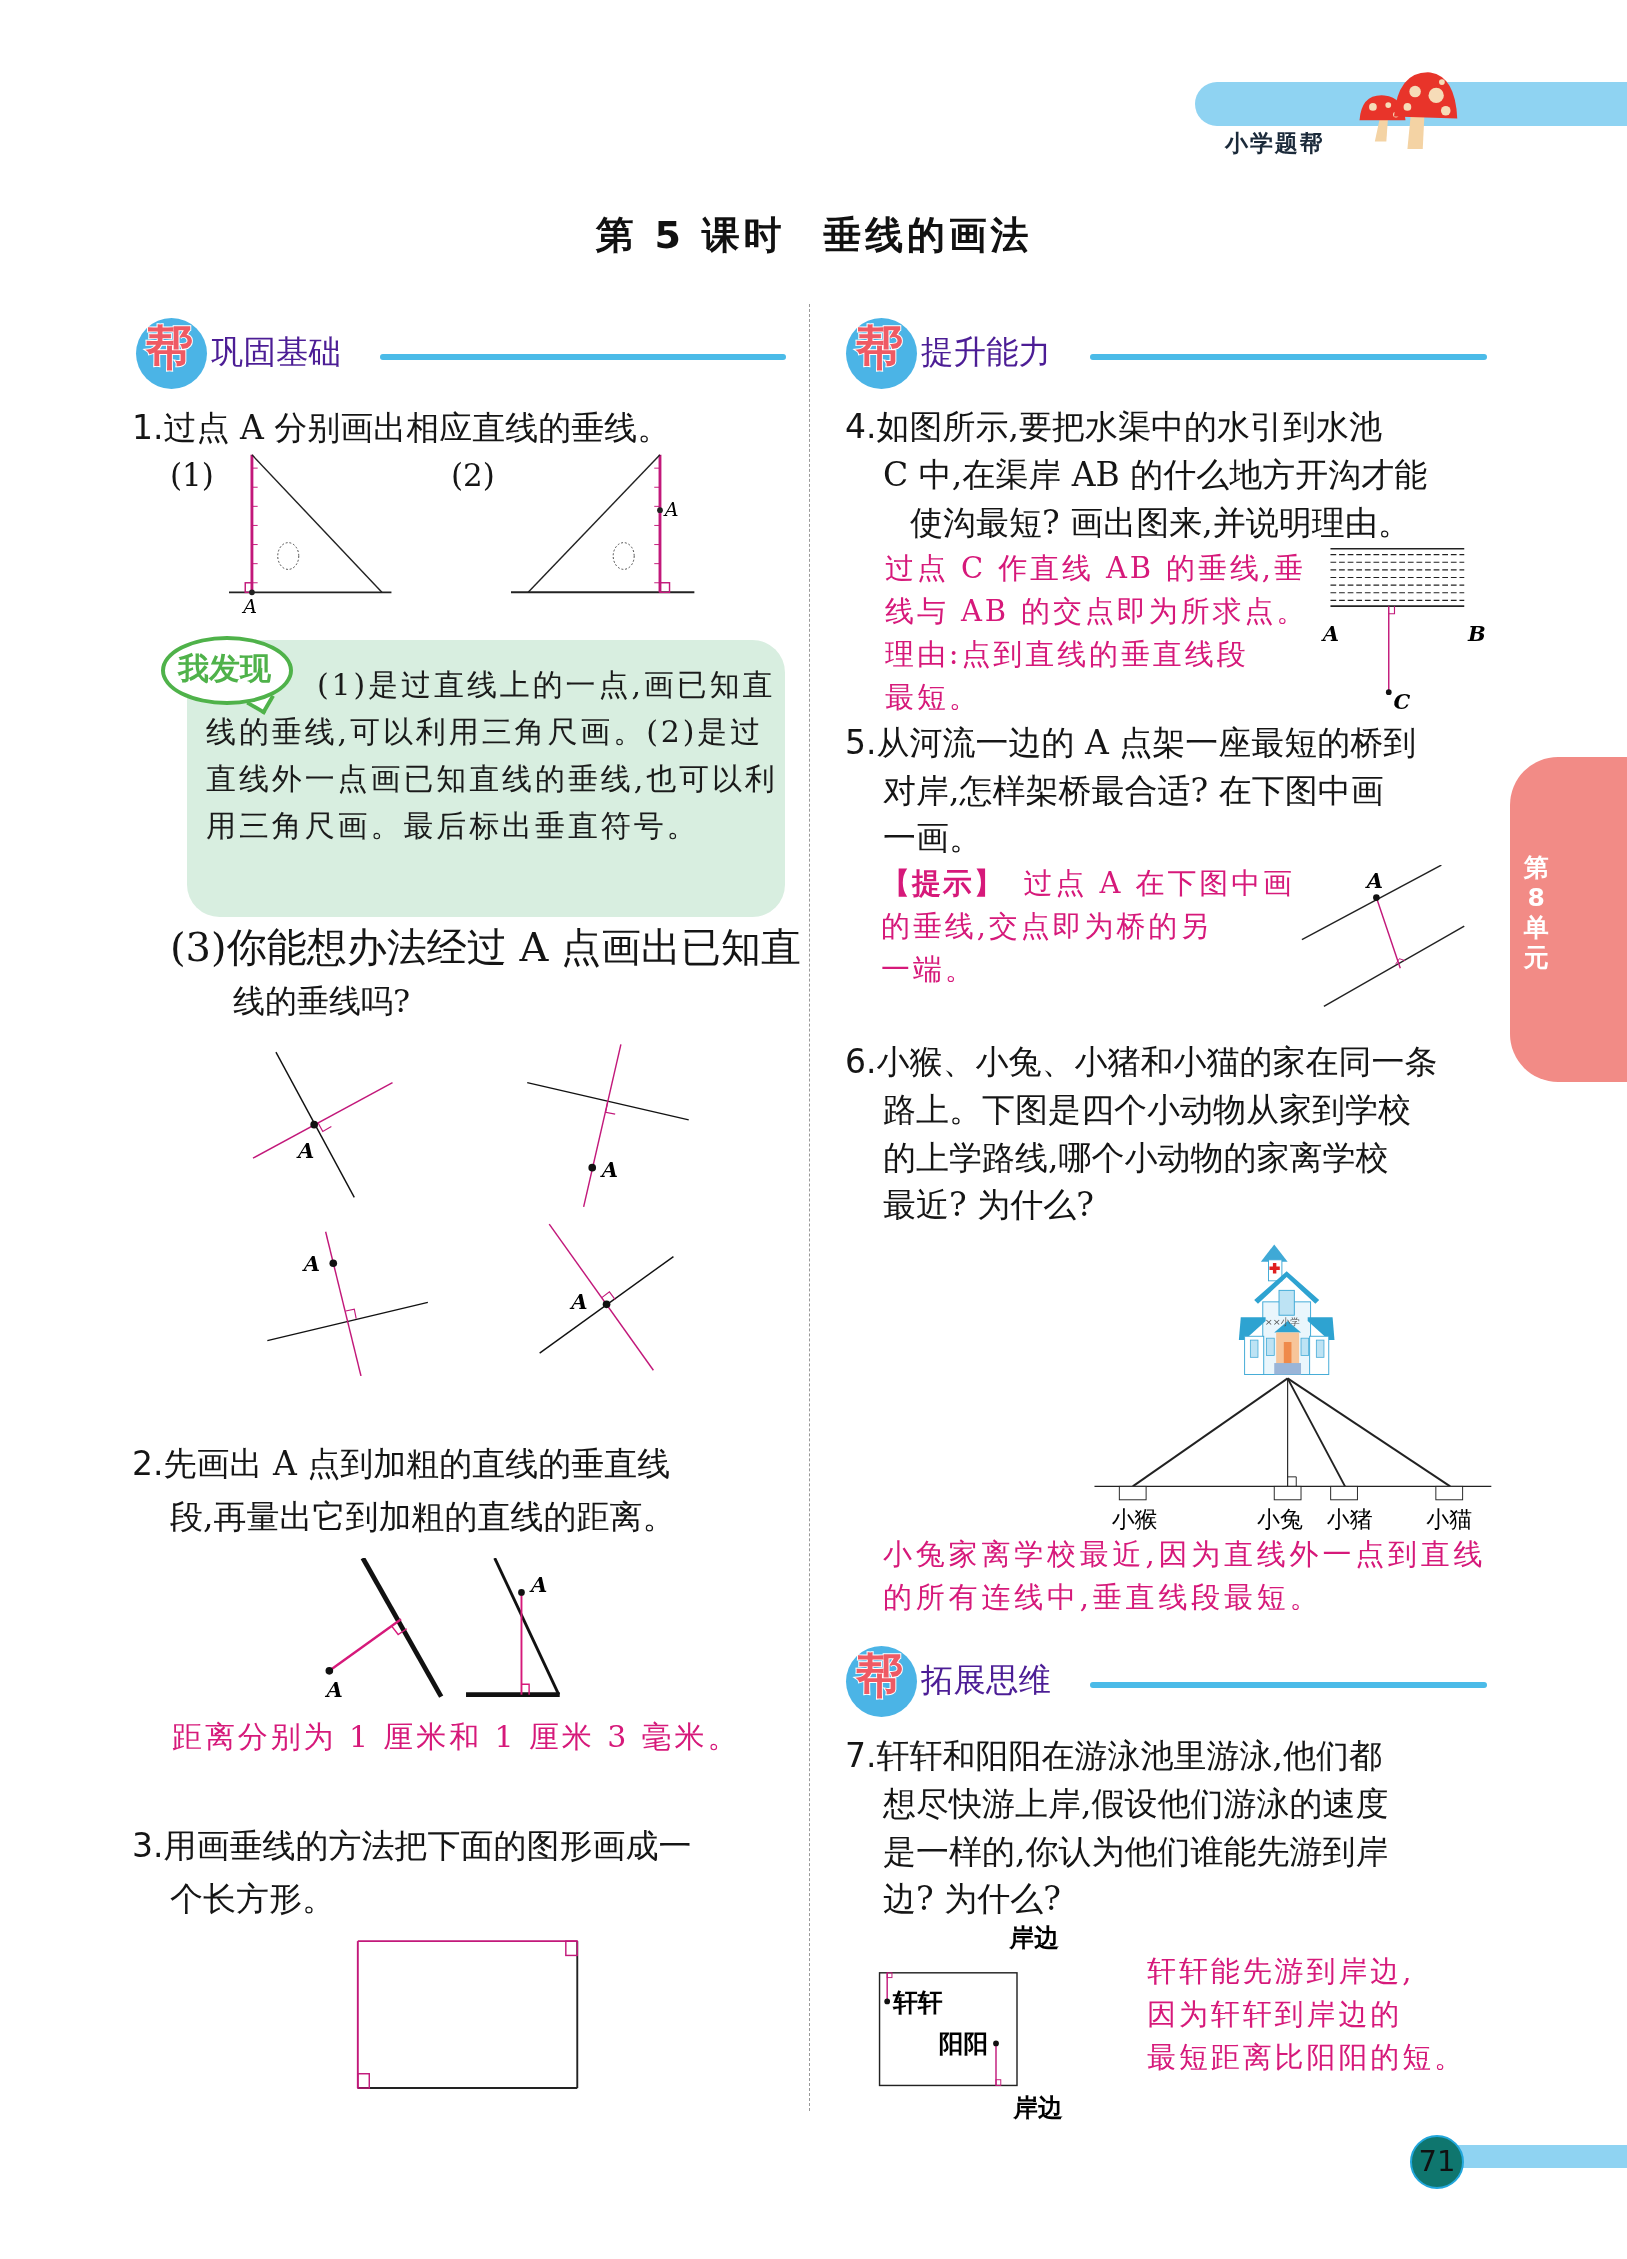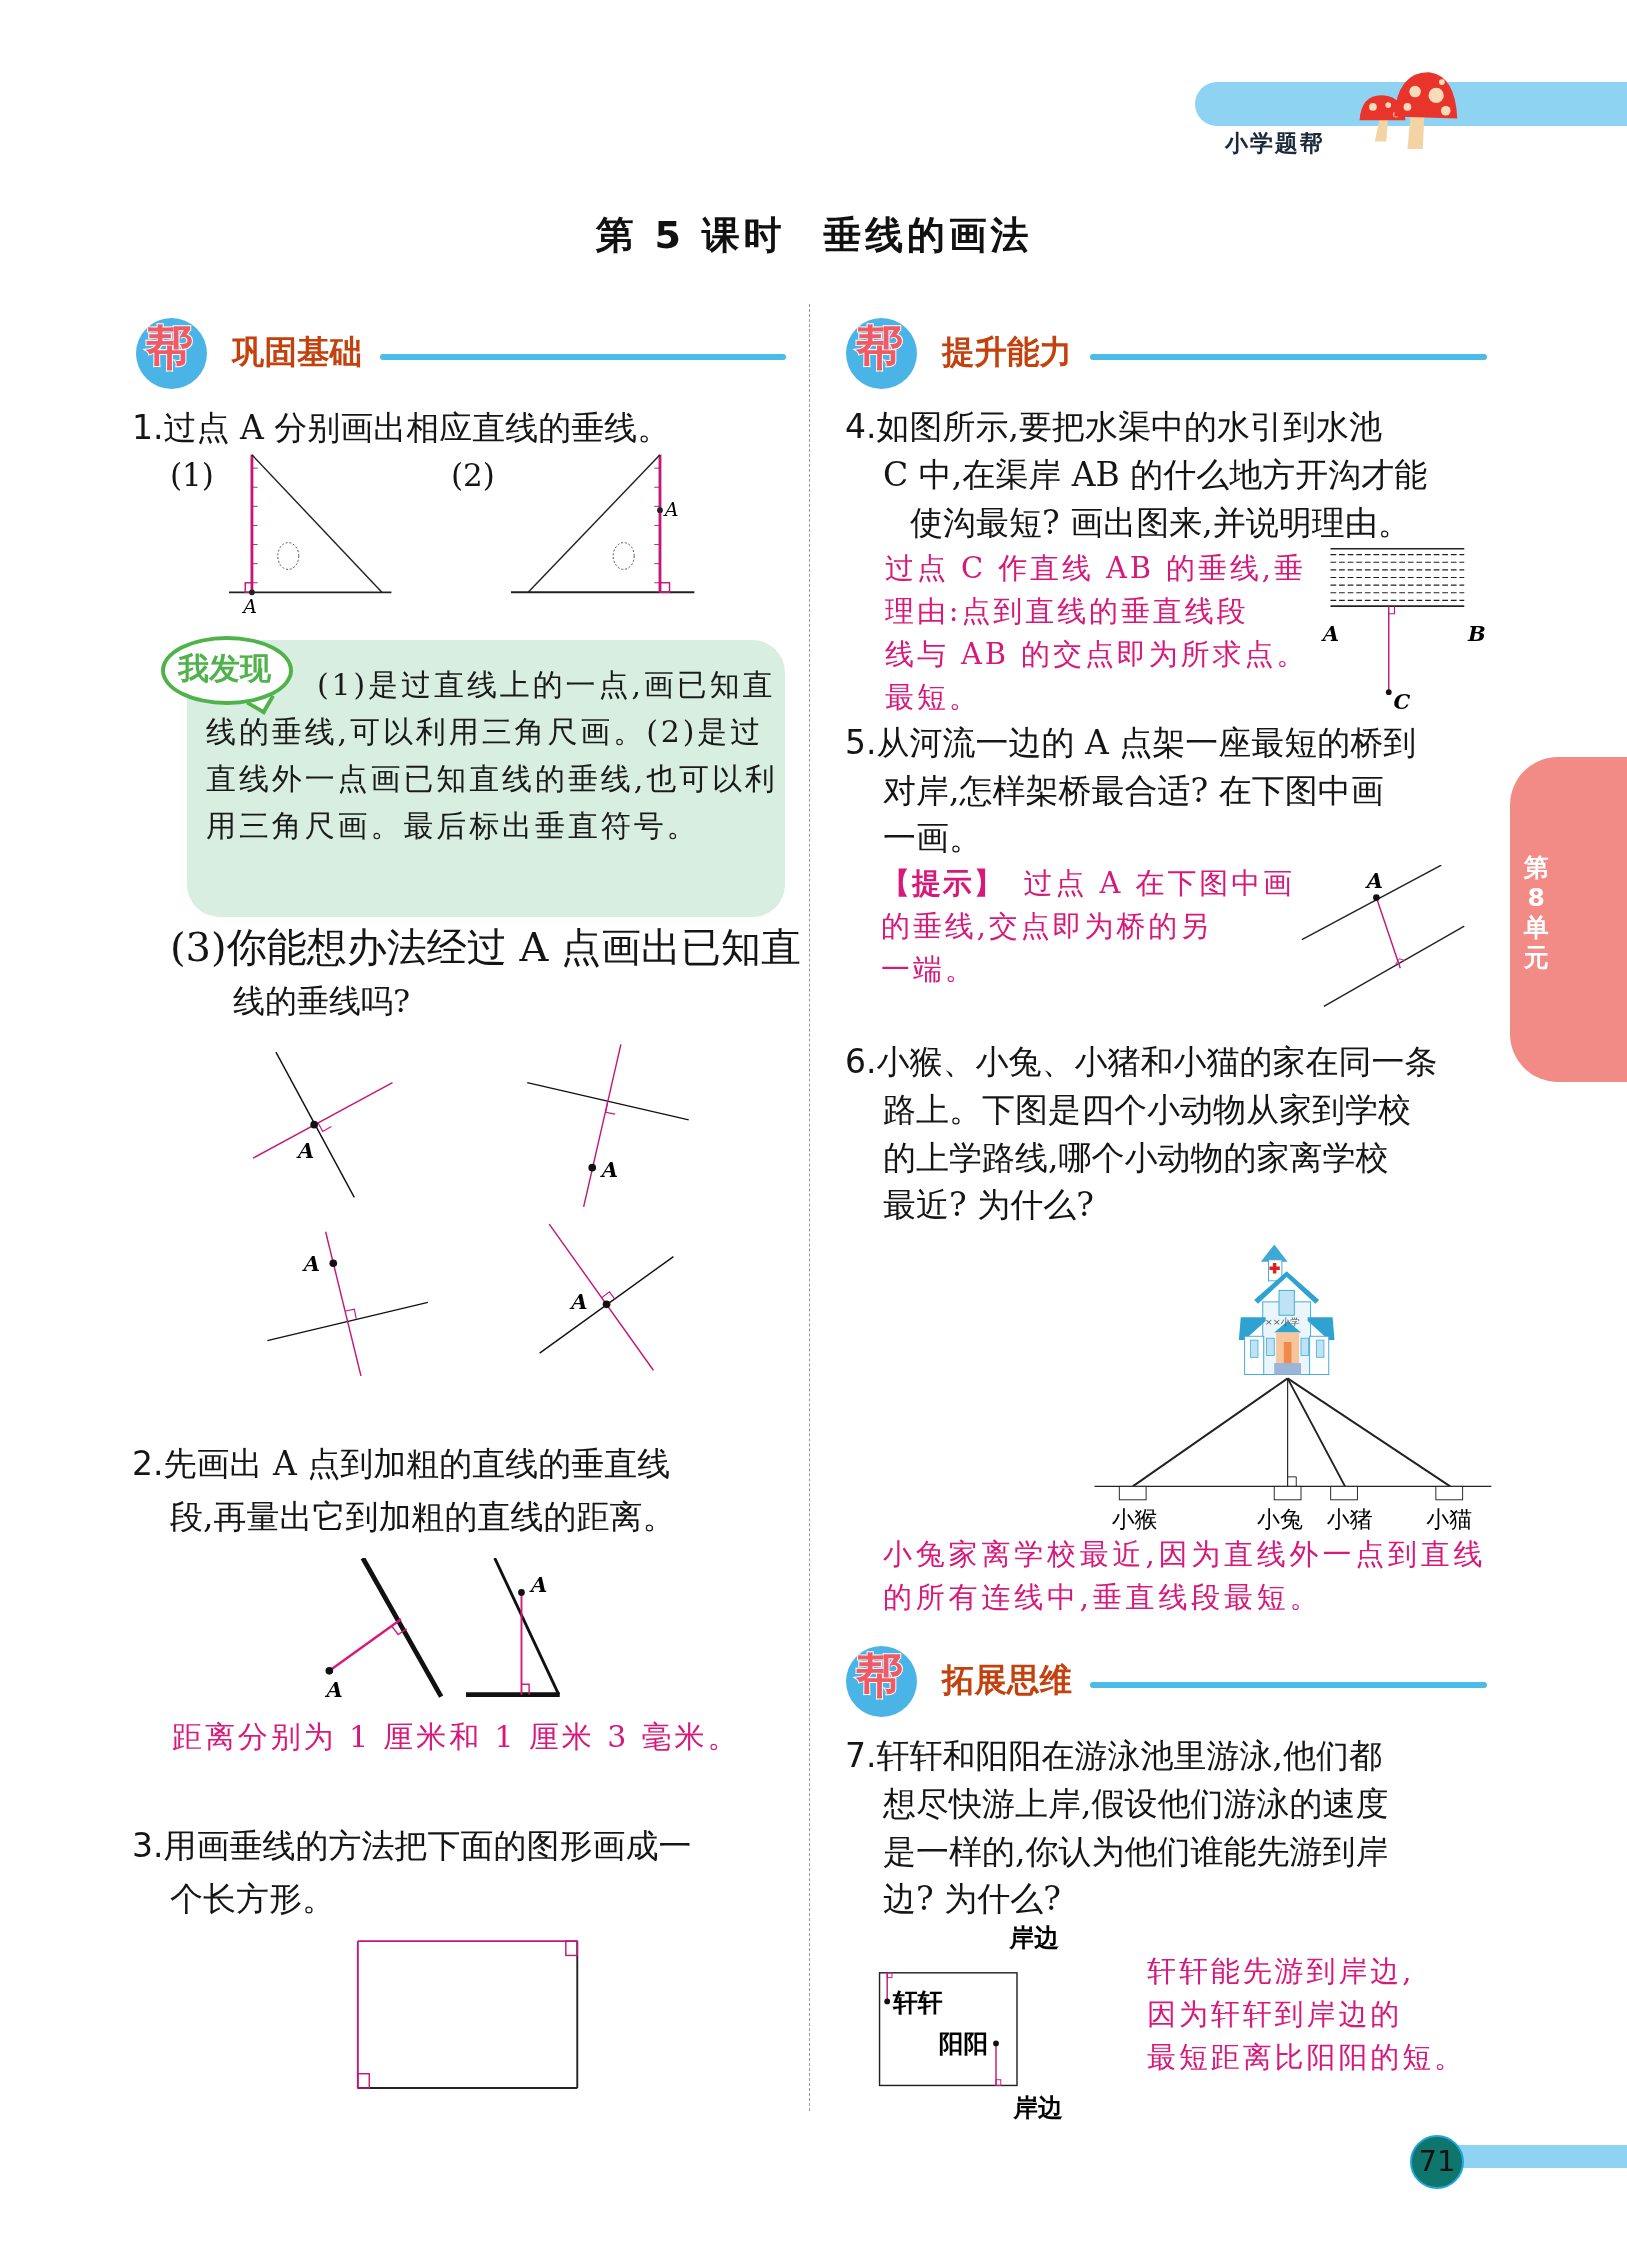--- a/index.html
+++ b/index.html
@@ -14,21 +14,21 @@
   .lesson-title { left: 0; top: 210px; width: 1628px; text-align: center; font-family: "DejaVu Sans", sans-serif; font-weight: bold; font-size: 38px; letter-spacing: 3.8px; color: #111; }
   .lesson-title .gap { display: inline-block; width: 38px; }
 
   
   .col-divider { left: 809px; top: 304px; width: 0; height: 1807px; border-left: 1.9px dashed #9a9a9a; }
 
   
   .sec-head { height: 86px; }
   .sec-head .badge-circle { position: absolute; left: 0; top: 9.6px; width: 71px; height: 71px; border-radius: 50%; background: #4bb4e6; }
   .sec-head .badge-char { position: absolute; left: 9.6px; top: 7.6px; font-family: "DejaVu Sans", sans-serif; font-weight: bold; font-size: 48px; color: #ef5a64; -webkit-text-stroke: 1.9px #fff; paint-order: stroke fill; }
-  .sec-head .badge-text { position: absolute; left: 75px; top: 23px; font-family: "DejaVu Sans", sans-serif; font-weight: bold; font-size: 32.5px; color: #c2410c; -webkit-text-stroke: 1.4px #fff; paint-order: stroke fill; white-space: nowrap; margin-left: 21px; }
+  .sec-head .badge-text { position: absolute; left: 75px; top: 23px; font-family: "DejaVu Sans", sans-serif; font-weight: normal; font-size: 32.5px; color: #4c1d95; -webkit-text-stroke: 1.4px #fff; paint-order: stroke fill; white-space: nowrap; }
   .sec-head .rule { position: absolute; top: 46px; height: 5.7px; background: #4bbbe8; border-radius: 2.9px; }
 
   .q { font-size: 33px; line-height: 48px; color: #151515; }
   .q .num { font-family: "DejaVu Sans", sans-serif; }
   .ans { font-size: 29px; line-height: 43px; color: #d6197a; letter-spacing: 2.9px; }
 
   
   .disc-box { left: 187px; top: 640px; width: 598px; height: 277px; background: #d8eee0; border-radius: 32.5px; }
   .disc-bubble { left: 161px; top: 636px; width: 132px; height: 69px; background: #fff; border: 4.8px solid #4fb24a; border-radius: 50%; }
   .disc-tail { left: 250px; top: 690px; width: 21px; height: 21px; background: #fff; border-right: 4.8px solid #4fb24a; border-bottom: 4.8px solid #4fb24a; transform: rotate(30deg); }
@@ -187,22 +187,22 @@
   <div class="badge-char">帮</div>
   <div class="badge-text">提升能力</div>
   <div class="rule" style="left:244px;width:397px"></div>
 </div>
 
 <div class="abs q" style="left:845px;top:403px"><span class="num">4.</span><span>如图所示,要把水渠中的水引到水池</span></div>
 <div class="abs q" style="left:883px;top:451px">C 中,在渠岸 AB 的什么地方开沟才能</div>
 <div class="abs q" style="left:910px;top:499px">使沟最短? 画出图来,并说明理由。</div>
 <div class="abs ans" style="left:885px;top:547px">
   <div>过点 C 作直线 AB 的垂线,垂</div>
+    <div>线与 AB 的交点即为所求点。</div>
     <div>理由:点到直线的垂直线段</div>
-    <div>线与 AB 的交点即为所求点。</div>
     <div>最短。</div>
 </div>
 <svg class="abs" style="left:1319px;top:545px" width="172" height="172" viewBox="0 0 180 180">
   <g stroke="#222" stroke-width="1.2" stroke-dasharray="6 3">
     <line x1="12" y1="10" x2="152" y2="10"></line>
       <line x1="12" y1="18" x2="152" y2="18"></line>
       <line x1="12" y1="26" x2="152" y2="26"></line>
       <line x1="12" y1="34" x2="152" y2="34"></line>
       <line x1="12" y1="42" x2="152" y2="42"></line>
       <line x1="12" y1="50" x2="152" y2="50"></line>

